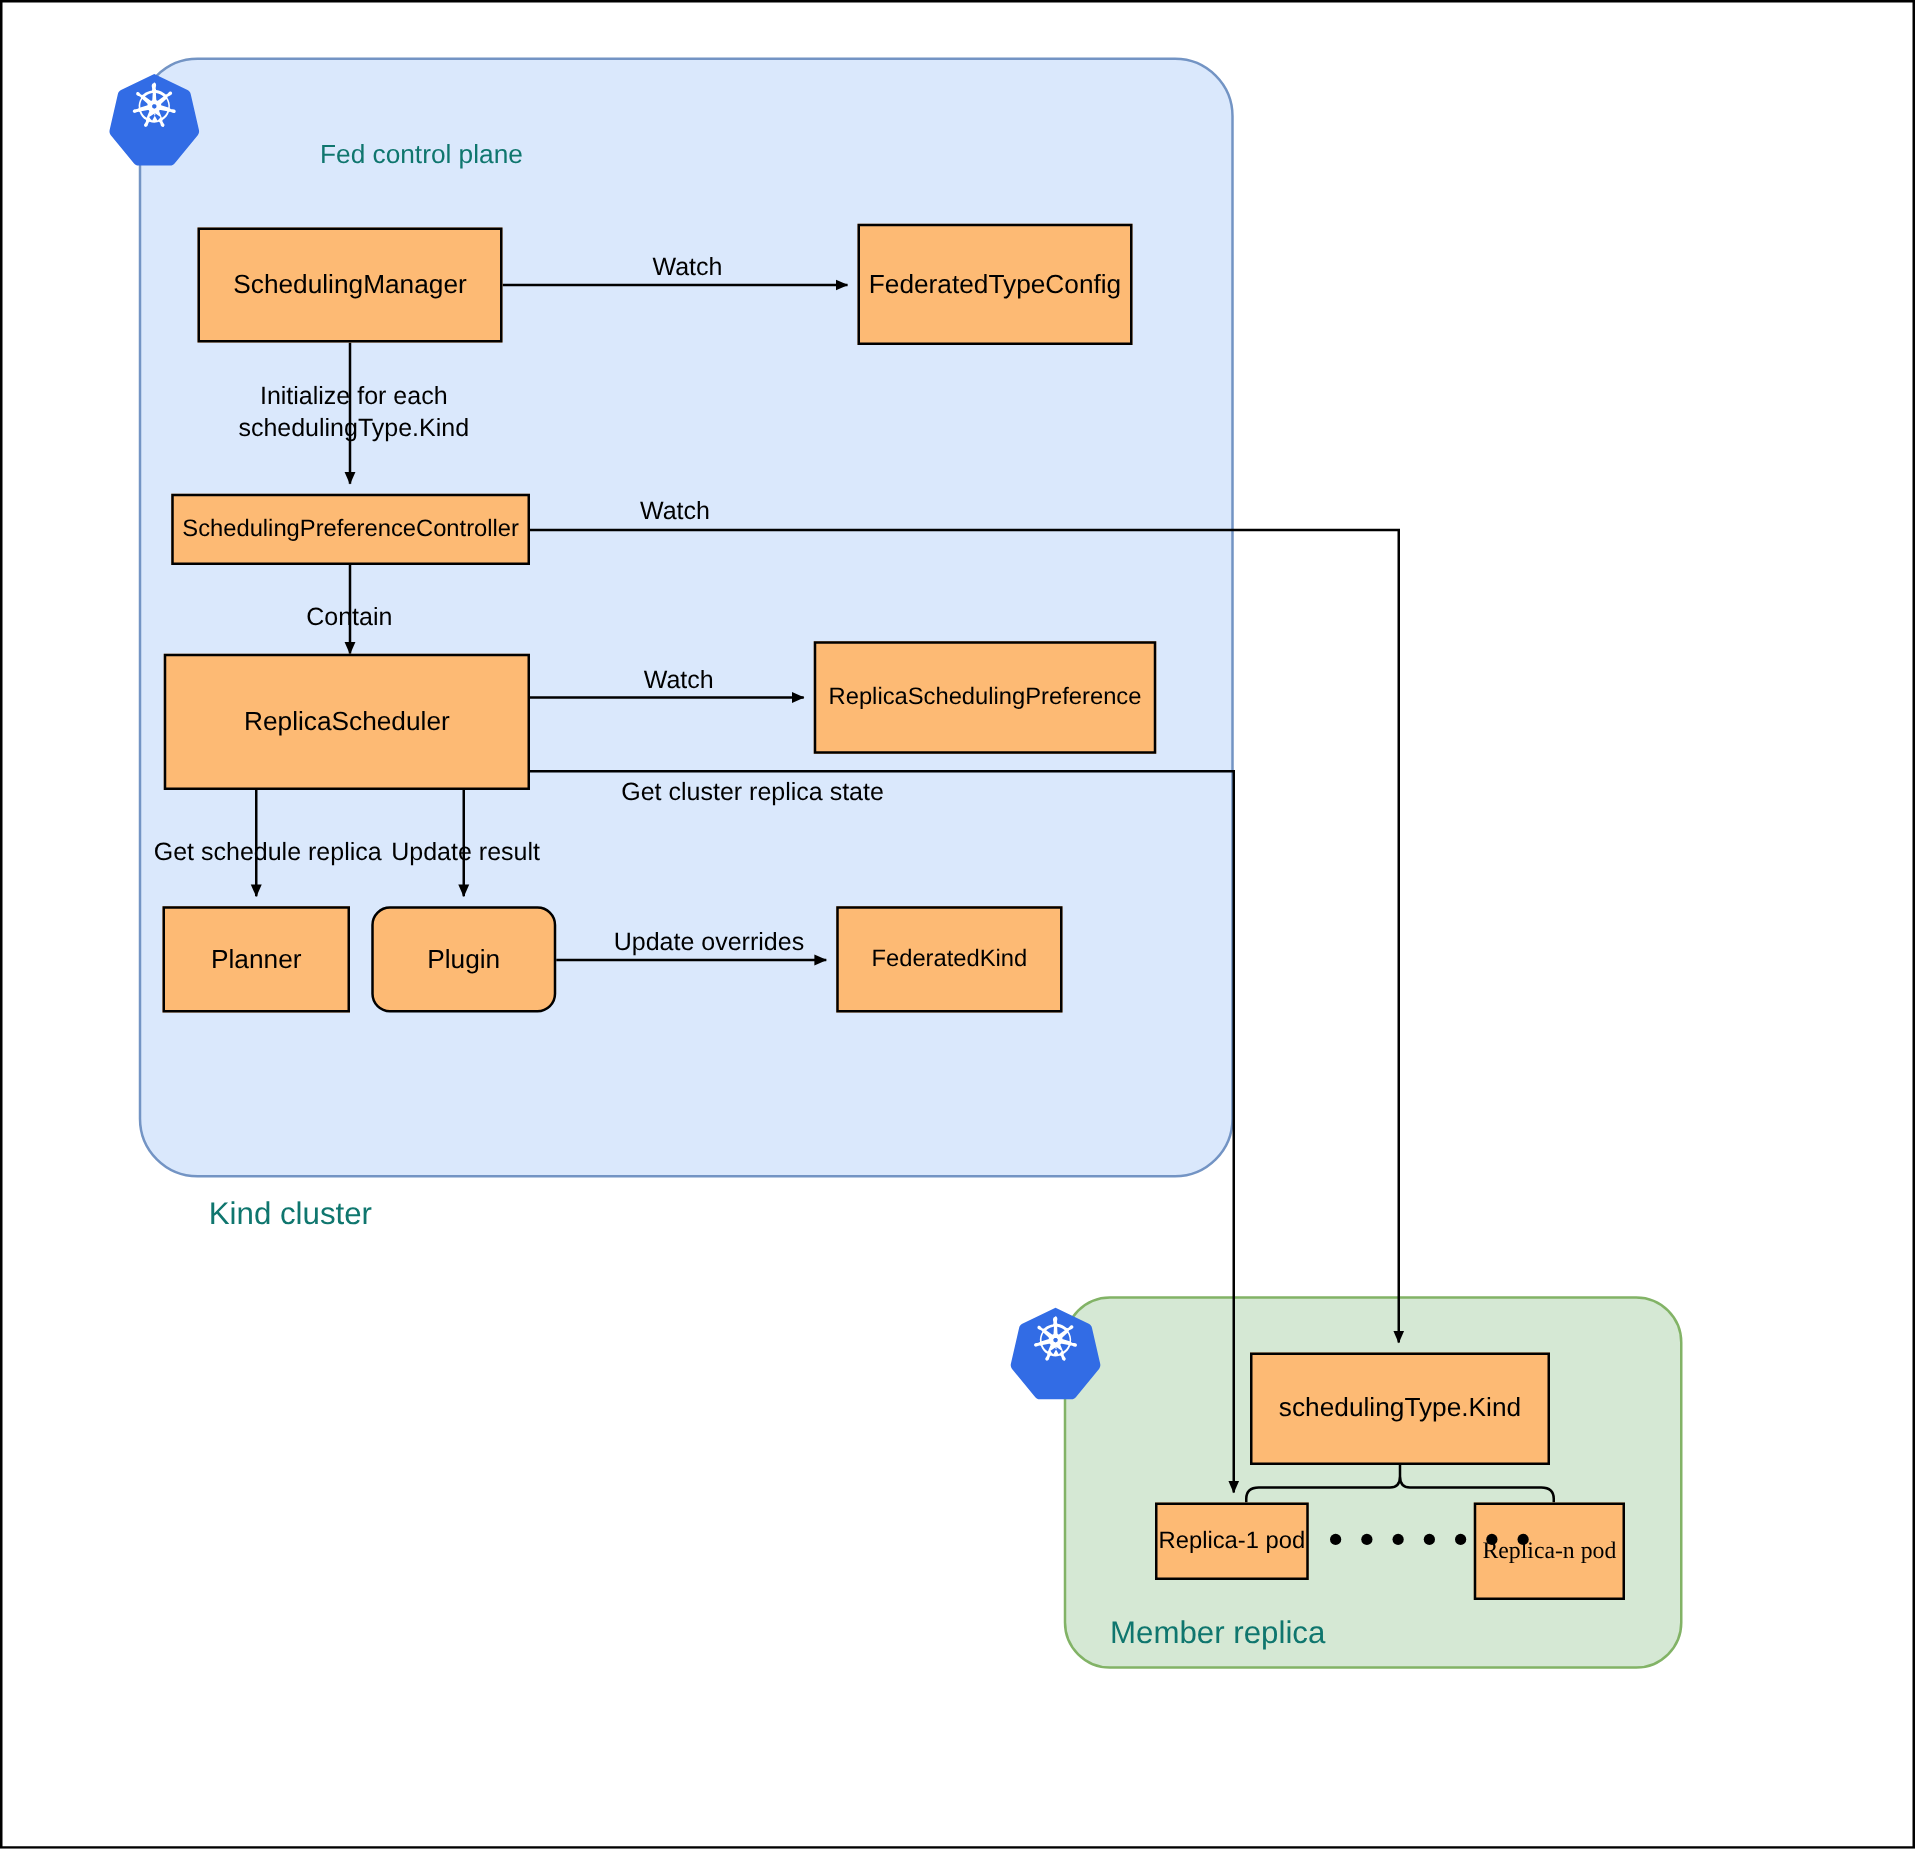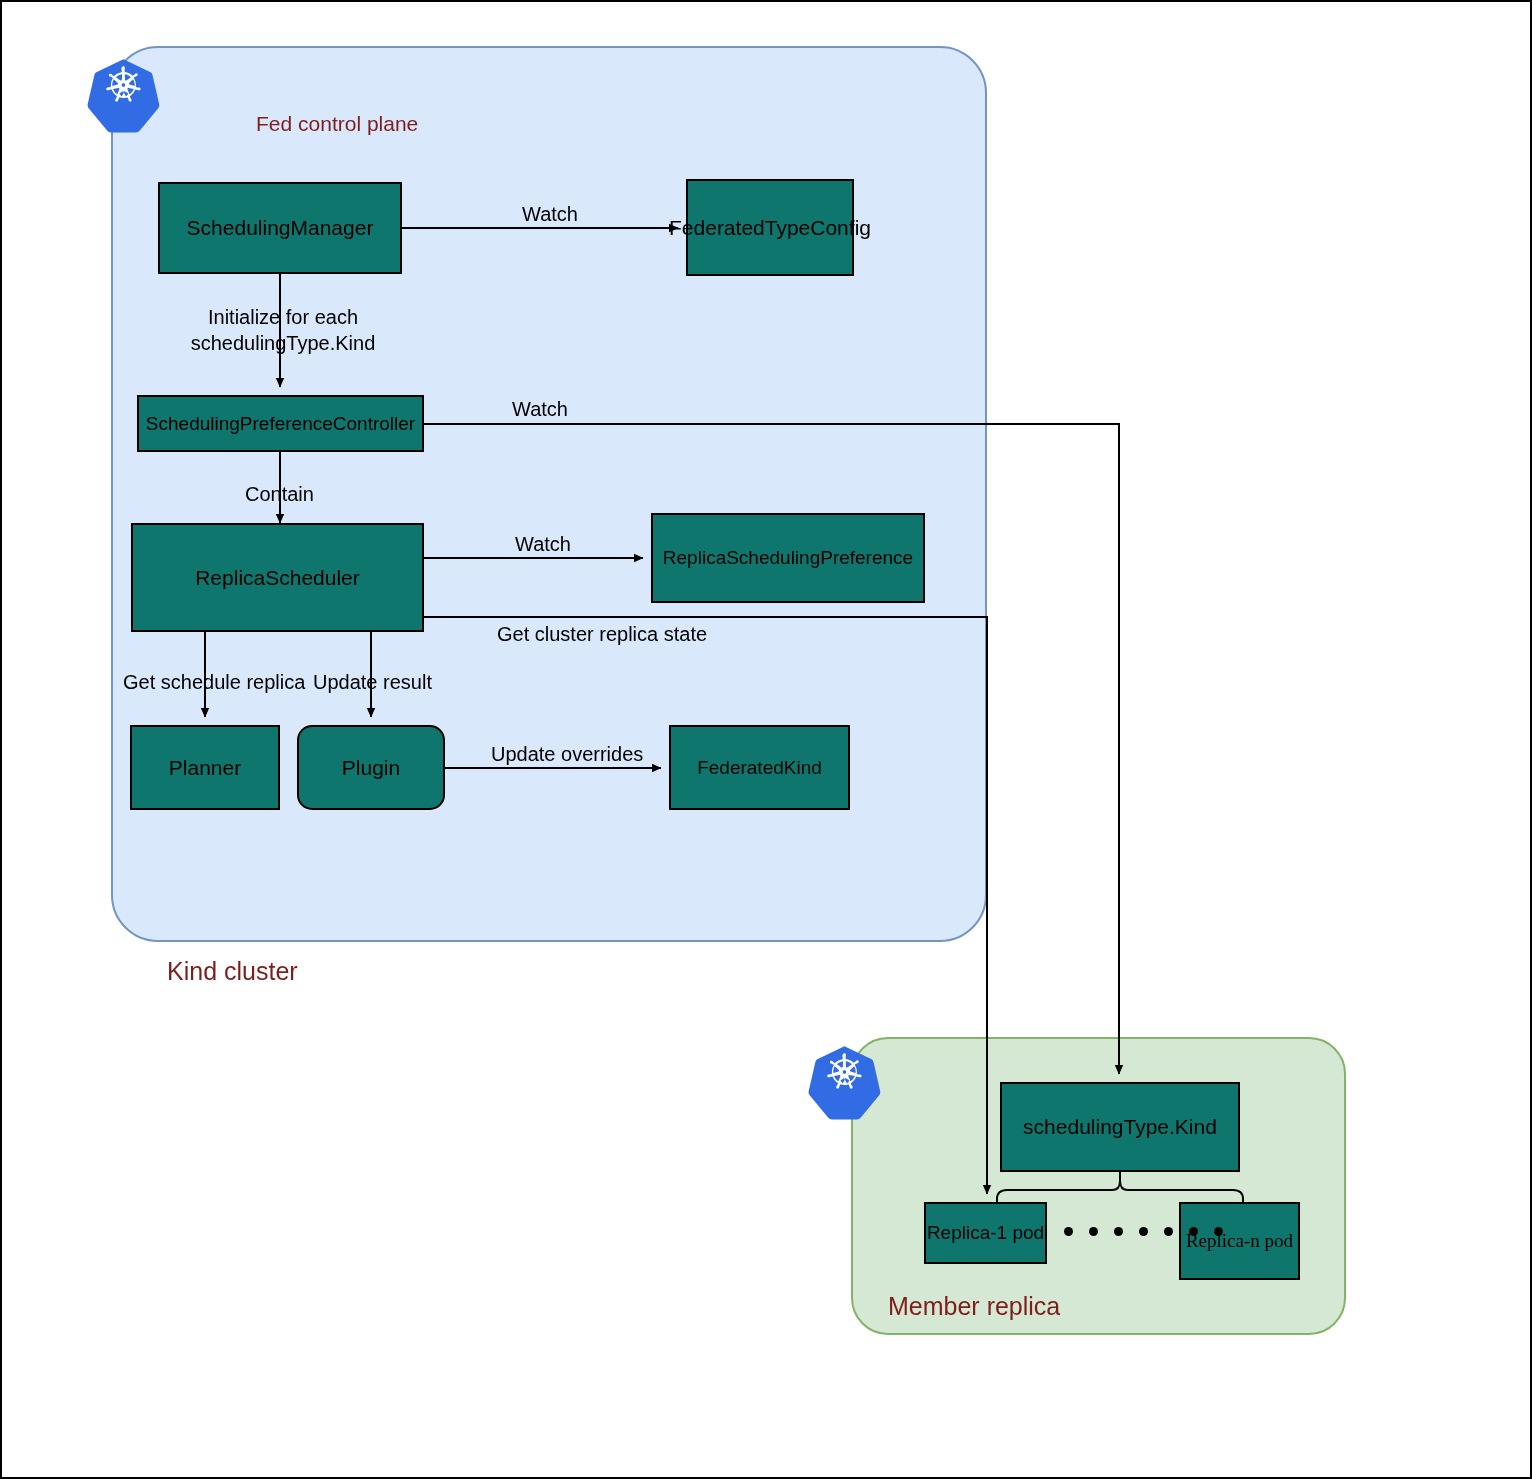--- a/index.html
+++ b/index.html
@@ -21,38 +21,38 @@
   }
   #svg-layer {
     position: absolute;
     left: 0;
     top: 0;
     width: 1532px;
     height: 1479px;
   }
   .node {
     position: absolute;
-    background: #0f766e;
+    background: #fdba74;
     border: 2px solid #000000;
     box-sizing: border-box;
     display: flex;
     align-items: center;
     justify-content: center;
     font-size: 21px;
     color: #000000;
     z-index: 5;
   }
   .node.small {
     font-size: 19px;
     border-width: 2px;
   }
   .region-label {
     position: absolute;
     font-size: 21px;
-    color: #7f1d1d;
+    color: #0f766e;
     white-space: nowrap;
     z-index: 6;
   }
   .region-label.big {
     font-size: 25px;
   }
   .edge-label {
     position: absolute;
     font-size: 20px;
     color: #000000;
@@ -233,21 +233,21 @@
                -1.3,-0.2 -2.7,-0.3 -4,-0.4 Z" fill="#ffffff"></path>
     </g>
   </svg>
 
   <div class="region-label" style="left:254px; top:110px;">Fed control plane</div>
 
   <div class="region-label big" style="left:165px; top:955px;">Kind cluster</div>
 
   <div class="node" style="left:156px; top:180px; width:244px; height:92px;">SchedulingManager</div>
 
-  <div class="node" style="left:684px; top:177px; width:168px; height:97px;">FederatedTypeConfig</div>
+  <div class="node" style="left:684px; top:177px; width:220px; height:97px;">FederatedTypeConfig</div>
 
   <div class="node small" style="left:135px; top:393px; width:287px; height:57px;">SchedulingPreferenceController</div>
 
   <div class="node" style="left:129px; top:521px; width:293px; height:109px;">ReplicaScheduler</div>
 
   <div class="node small" style="left:649px; top:511px; width:274px; height:90px;">ReplicaSchedulingPreference</div>
 
   <div class="node" style="left:128px; top:723px; width:150px; height:85px;">Planner</div>
 
   <div class="node" style="left:295px; top:723px; width:148px; height:85px;border-radius:15px;">Plugin</div>

